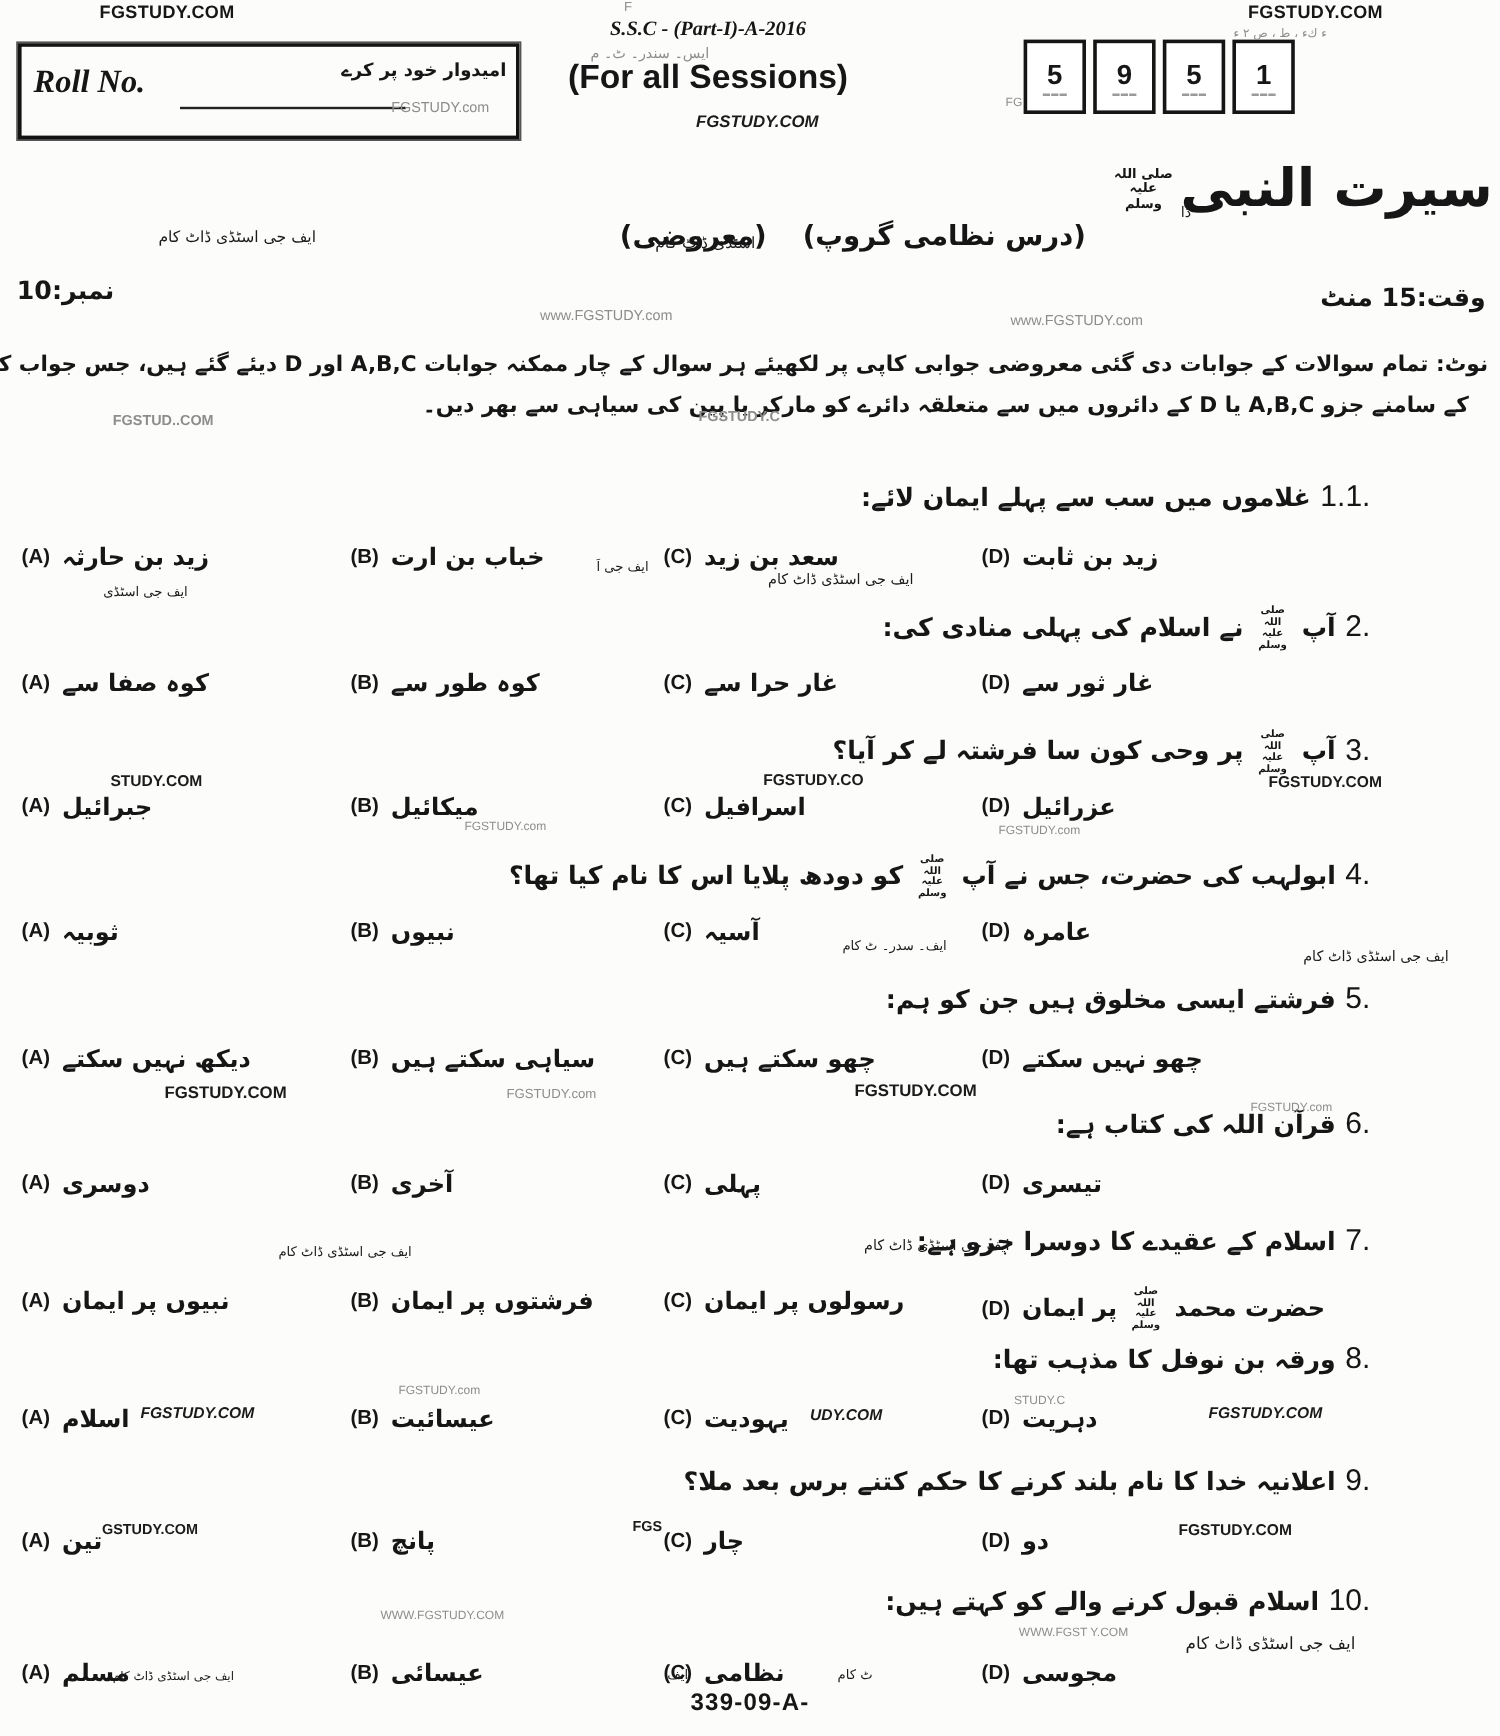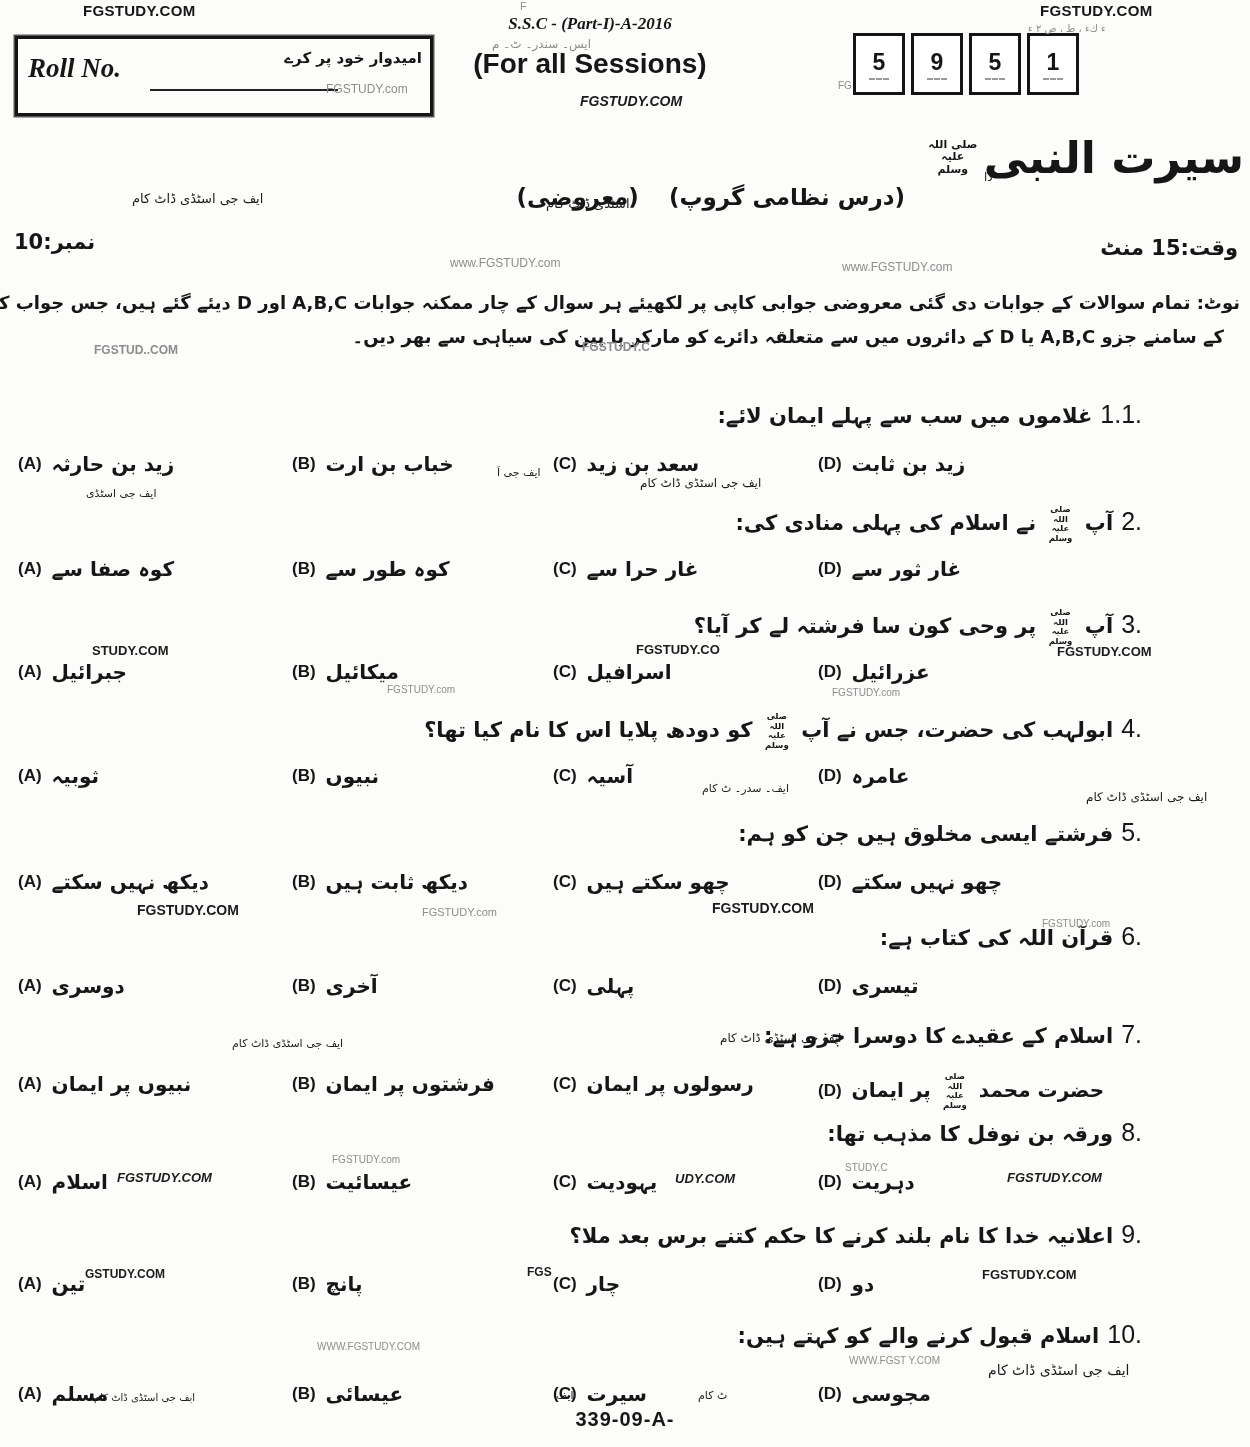--- a/index.html
+++ b/index.html
@@ -192,21 +192,21 @@
     <span class="qnum">5.</span>
     <span class="qtext u">فرشتے ایسی مخلوق ہیں جن کو ہم:</span>
   </div>
   <div class="opts">
     <span class="opt a">
         <span class="olabel">(A)</span>
         <span class="otext u">دیکھ نہیں سکتے</span>
       </span>
     <span class="opt b">
         <span class="olabel">(B)</span>
-        <span class="otext u">دیکھ ثابت ہیں</span>
+        <span class="otext u">سیاہی سکتے ہیں</span>
       </span>
     <span class="opt c">
         <span class="olabel">(C)</span>
         <span class="otext u">چھو سکتے ہیں</span>
       </span>
     <span class="opt d">
         <span class="olabel">(D)</span>
         <span class="otext u">چھو نہیں سکتے</span>
       </span>
   </div>
@@ -321,21 +321,21 @@
     <span class="opt a">
         <span class="olabel">(A)</span>
         <span class="otext u">مسلم</span>
       </span>
     <span class="opt b">
         <span class="olabel">(B)</span>
         <span class="otext u">عیسائی</span>
       </span>
     <span class="opt c">
         <span class="olabel">(C)</span>
-        <span class="otext u">سیرت</span>
+        <span class="otext u">نظامی</span>
       </span>
     <span class="opt d">
         <span class="olabel">(D)</span>
         <span class="otext u">مجوسی</span>
       </span>
   </div>
 </div>
 
 <div class="abs footer">339-09-A-</div>
 

